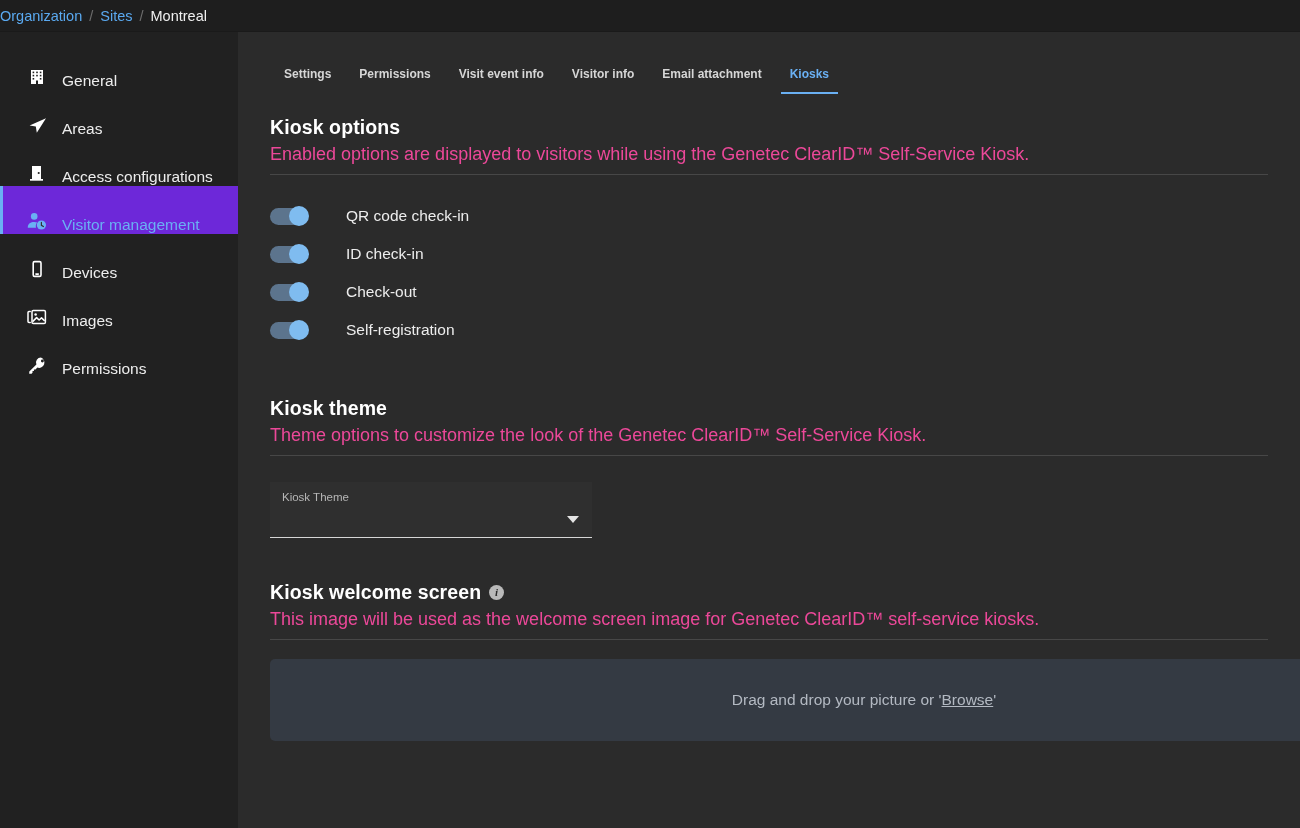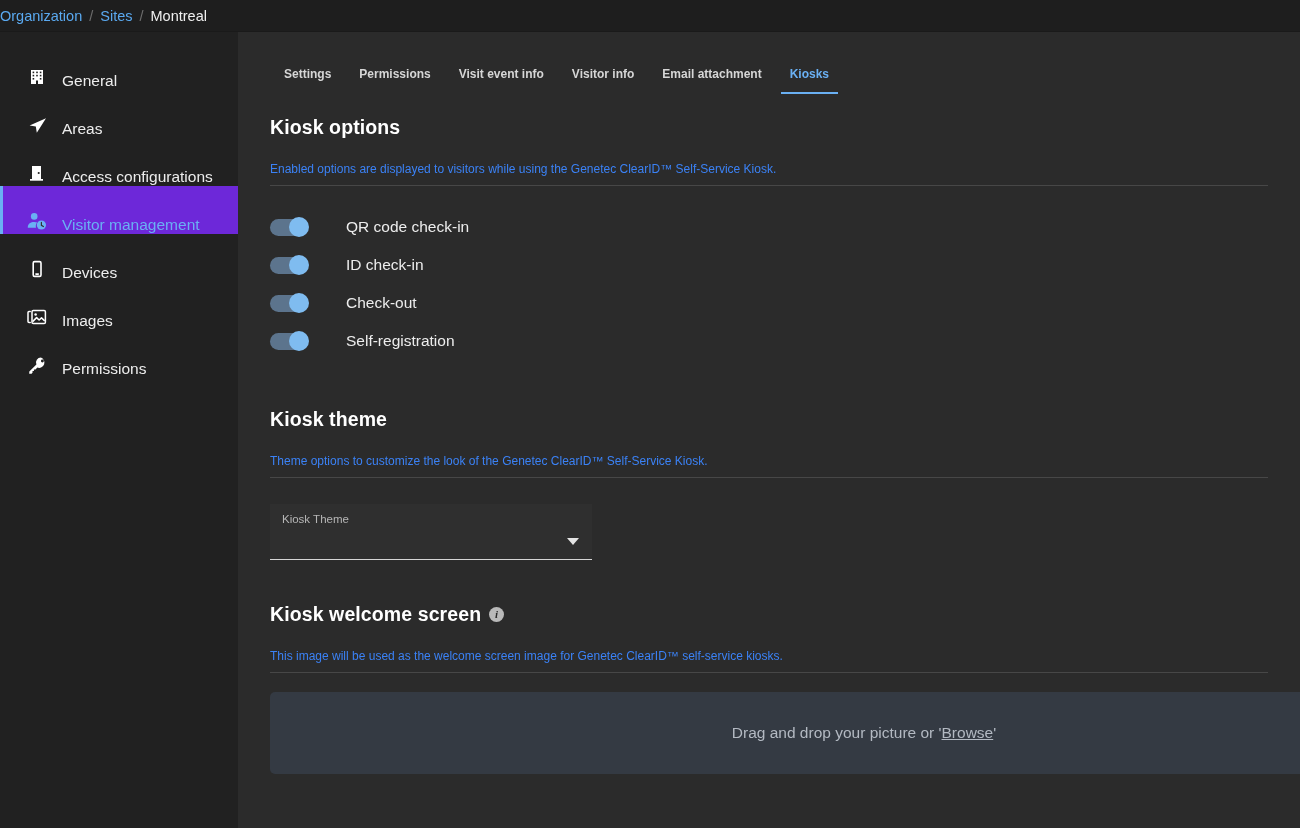--- a/index.html
+++ b/index.html
@@ -104,23 +104,23 @@
   .sec-title {
     font-size: 19.5px;
     font-weight: bold;
     color: #ffffff;
     display: flex;
     align-items: center;
     gap: 8px;
     letter-spacing: .1px;
   }
   .sec-desc {
-    font-size: 12px;
-    color: #3b82f6;
-    margin-top: 23px;
+    font-size: 18px;
+    color: #ec4899;
+    margin-top: 5px;
   }
   .sec-rule {
     height: 1px;
     background: #474747;
     margin-top: 9px;
     width: 998px;
   }
 
   .info-dot {
     width: 15px; height: 15px;

